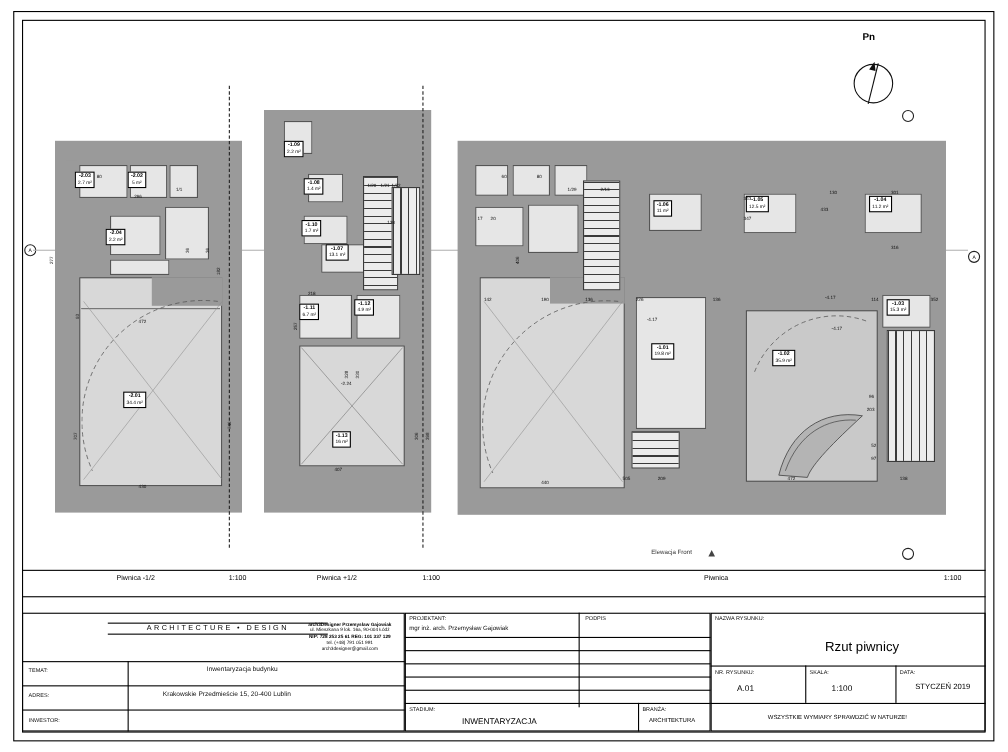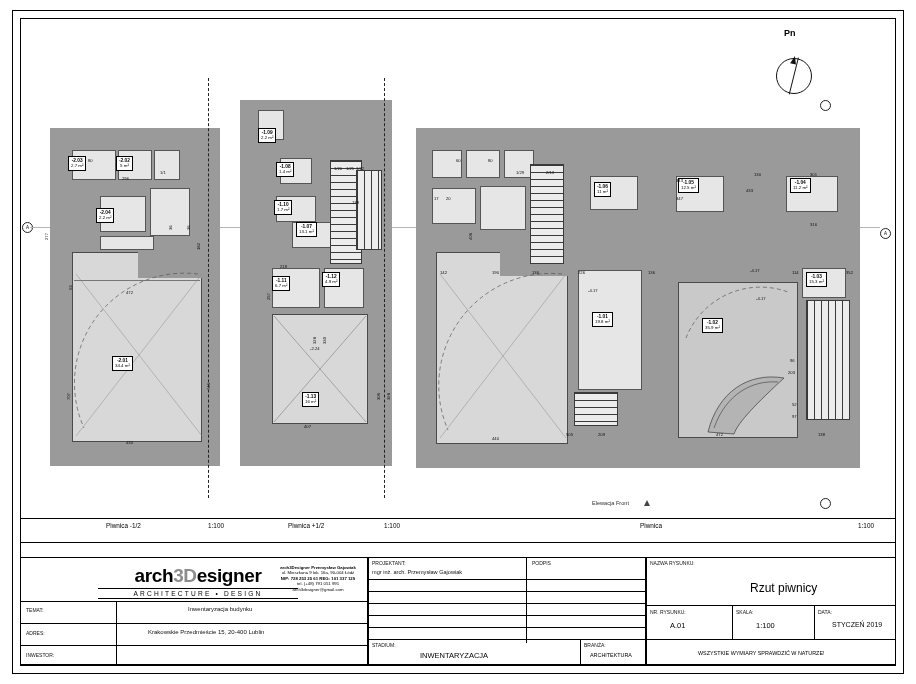--- a/index.html
+++ b/index.html
@@ -303,21 +303,20 @@
     <div class="scale-item" style="left:838px;top:3px;">1:100</div>
   </div>
 
   <div class="tb">
 
     <div class="cell" style="left:0;top:14px;width:348px;height:108px;"></div>
     <div class="cell" style="left:348px;top:14px;width:278px;height:108px;"></div>
     <div class="cell" style="left:626px;top:14px;width:250px;height:108px;"></div>
 
     <div class="logo" style="left:78px;top:22px;width:200px;">
-      <div class="l1"><span>arch</span><span class="accent">3D</span><span>esigner</span></div>
       <div class="l2">ARCHITECTURE • DESIGN</div>
     </div>
     <div class="addr" style="left:250px;top:22px;width:96px;">
       <div class="b">arch3Designer   Przemysław Gajowiak</div>
       <div>ul. Mieszkana 9 lok. 16a,  90-004 Łódź</div>
       <div class="b">NIP: 728 253 25 61   REG: 101 337 129</div>
       <div>tel. (+48) 791 051 991</div>
       <div>arch3designer@gmail.com</div>
     </div>
 

